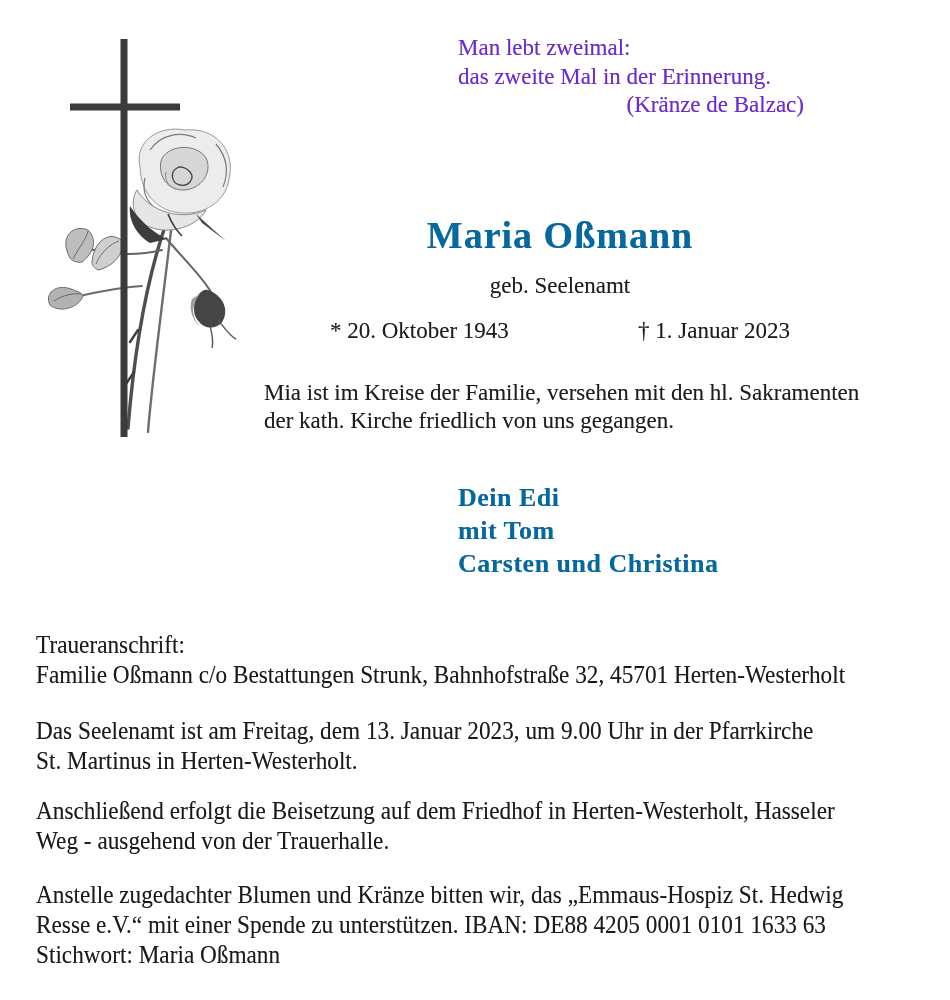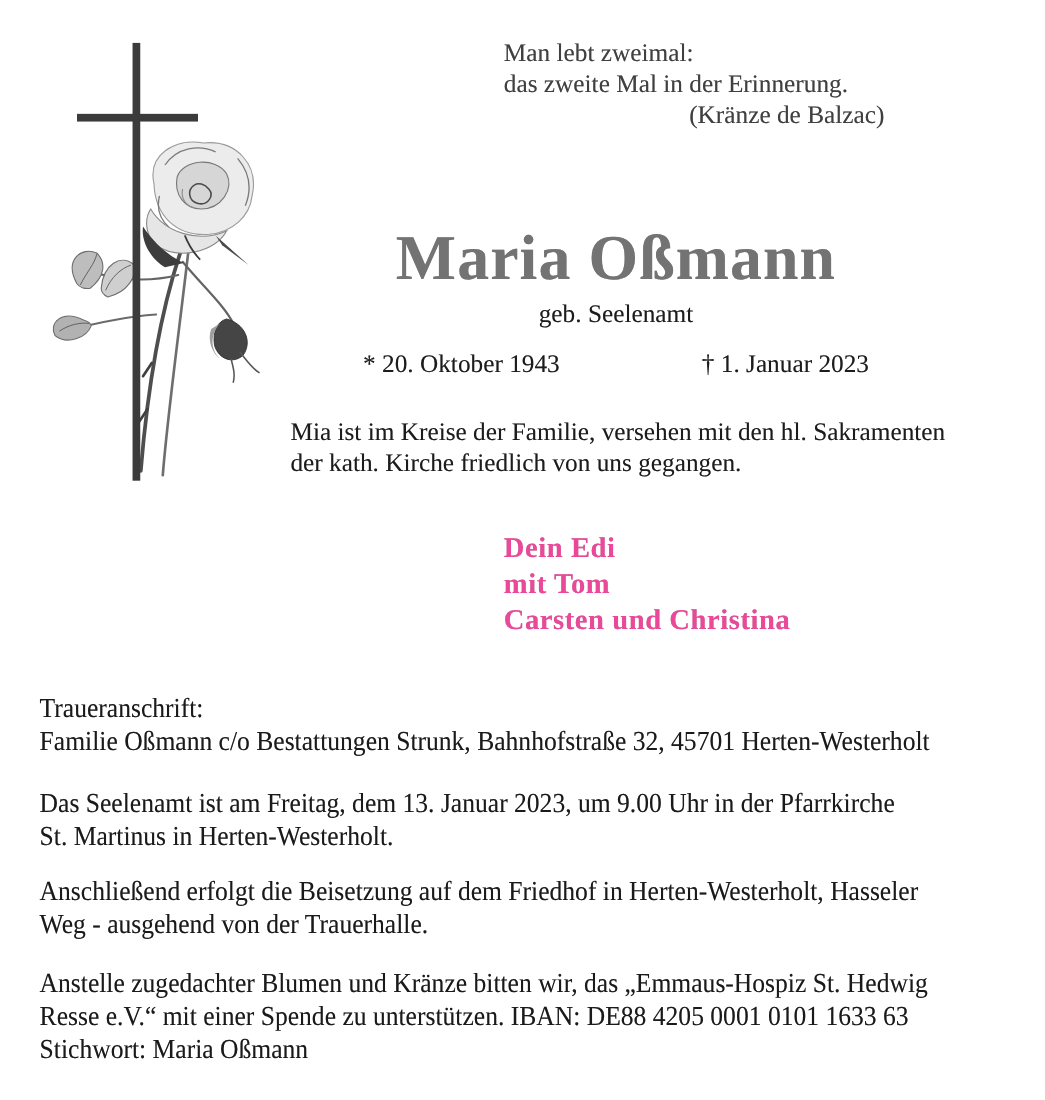--- a/index.html
+++ b/index.html
@@ -28,41 +28,41 @@
   }
 
   
   .quote {
     position: absolute;
     left: 458px;
     top: 34px;
     width: 348px;
     font-size: 23px;
     line-height: 28.5px;
-    color: #404040;
+    color: #6d28d9;
   }
   .quote .attribution {
     text-align: right;
     padding-right: 2px;
   }
 
   
   .name-block {
     position: absolute;
     left: 210px;
     top: 206px;
     width: 700px;
     text-align: center;
   }
   .deceased-name {
-    font-size: 58px;
+    font-size: 38px;
     font-weight: bold;
     line-height: 58px;
     letter-spacing: 1px;
-    color: #737373;
+    color: #0369a1;
   }
   .maiden-name {
     margin-top: 10px;
     font-size: 23px;
     line-height: 24px;
   }
   .dates-row {
     position: absolute;
     left: 330px;
     top: 298px;
@@ -86,21 +86,21 @@
 
   
   .mourners {
     position: absolute;
     left: 458px;
     top: 481px;
     font-size: 26px;
     font-weight: bold;
     letter-spacing: 0.5px;
     line-height: 33px;
-    color: #ec4899;
+    color: #0369a1;
   }
 
   
   .details {
     position: absolute;
     left: 36px;
     top: 630px;
     width: 1000px;
     font-size: 25px;
     line-height: 30px;

